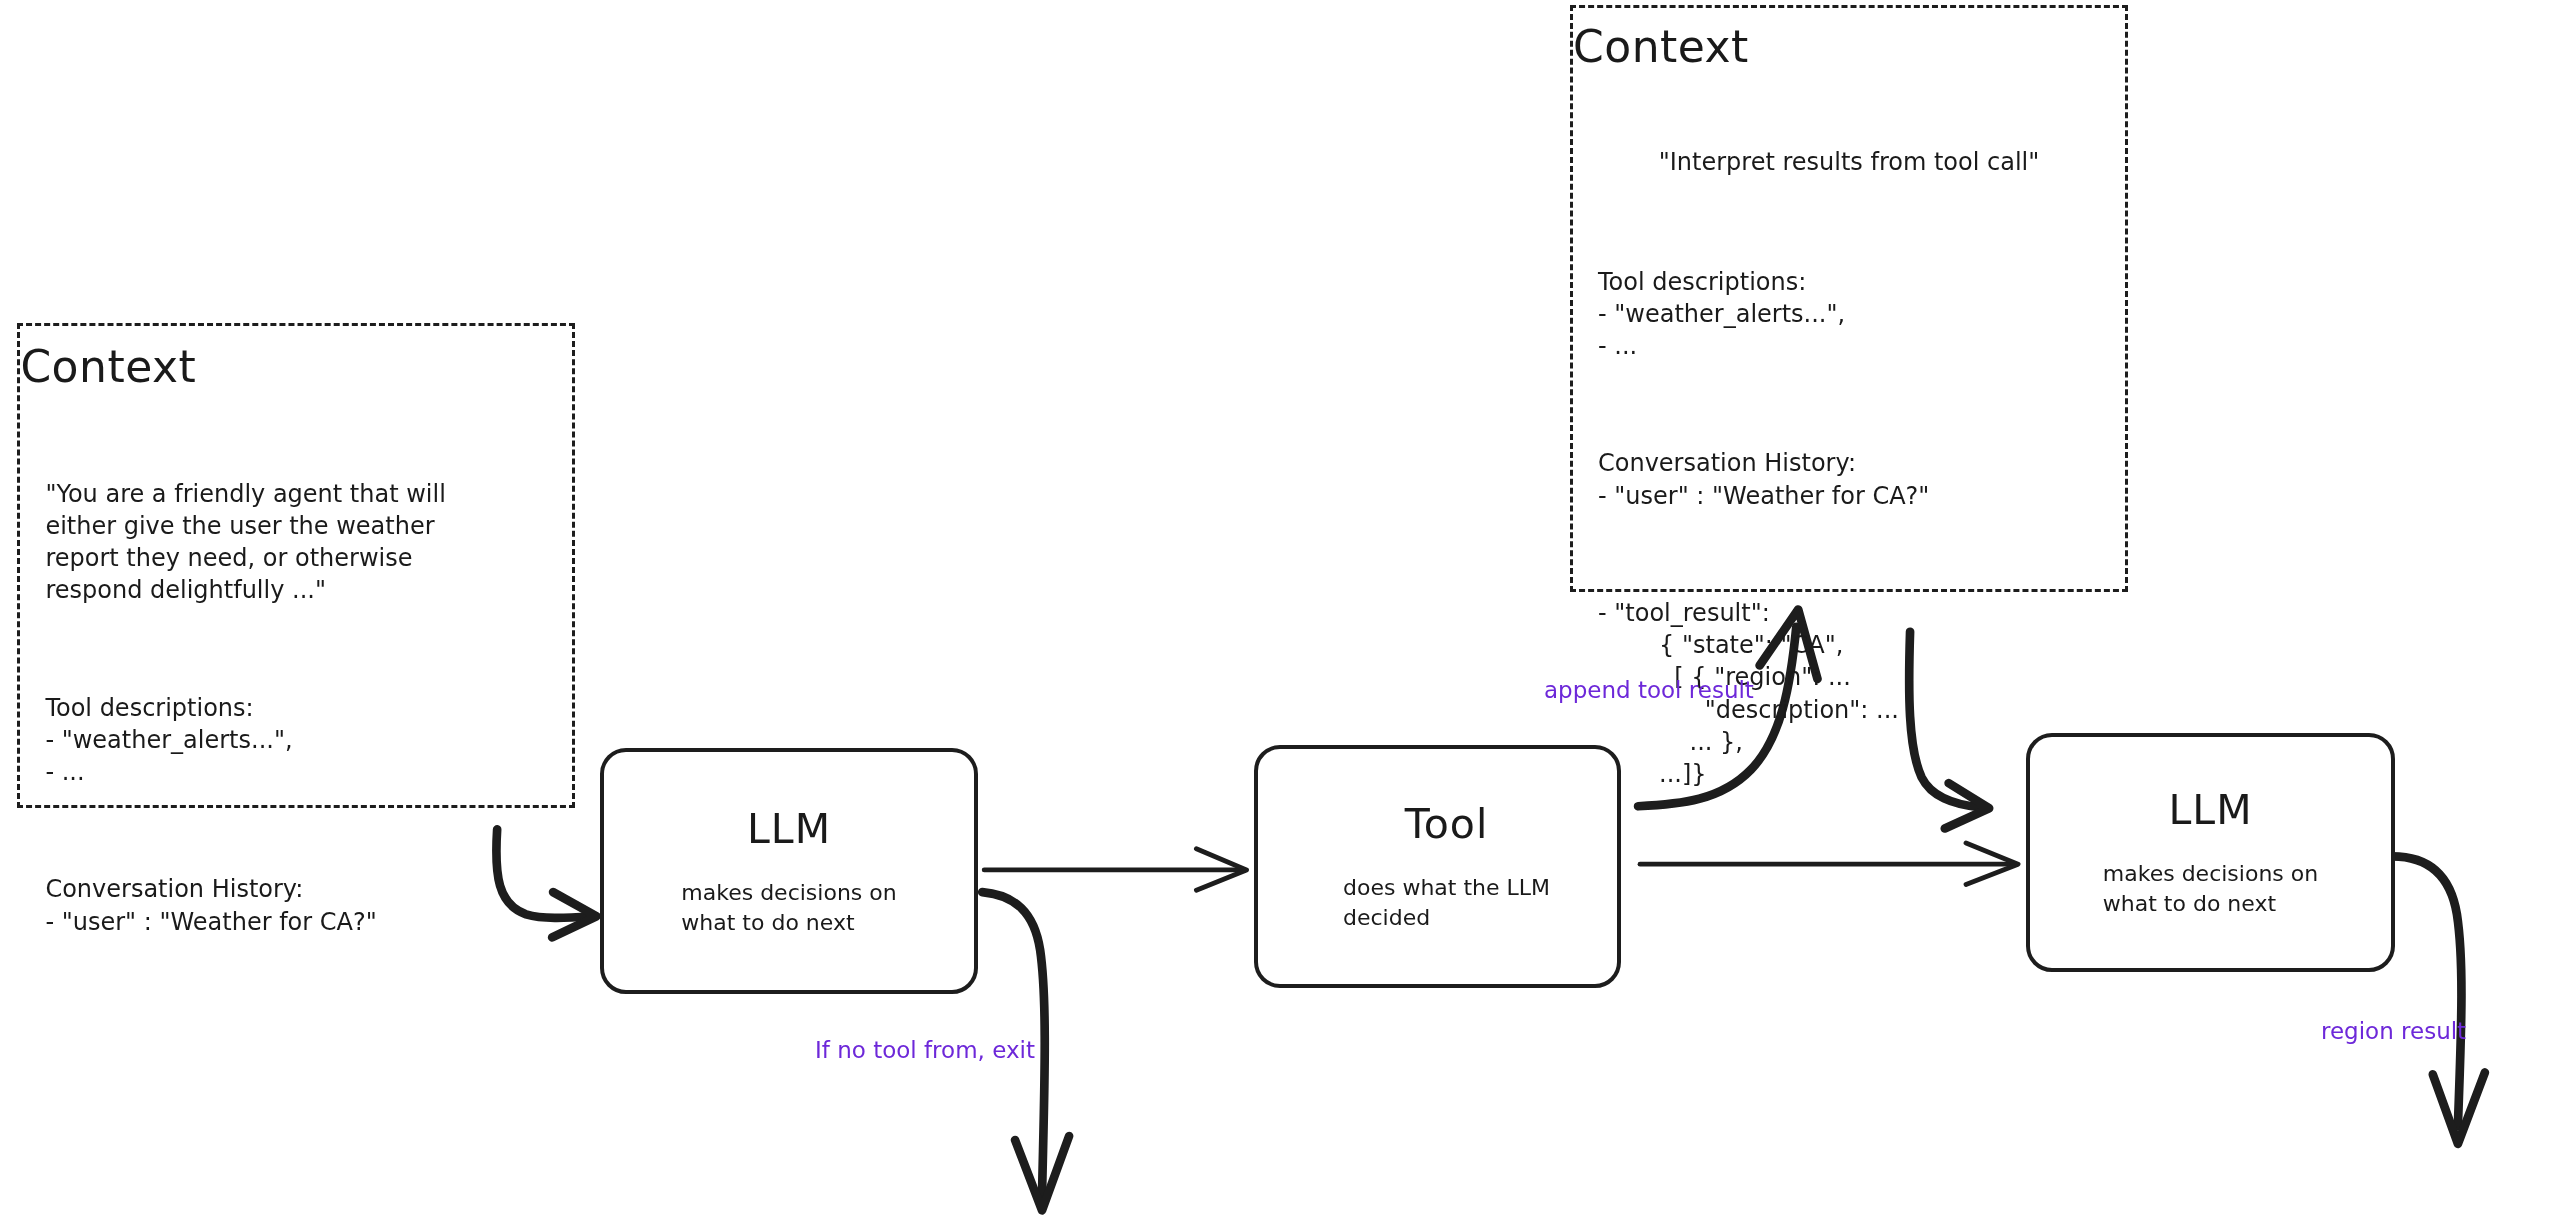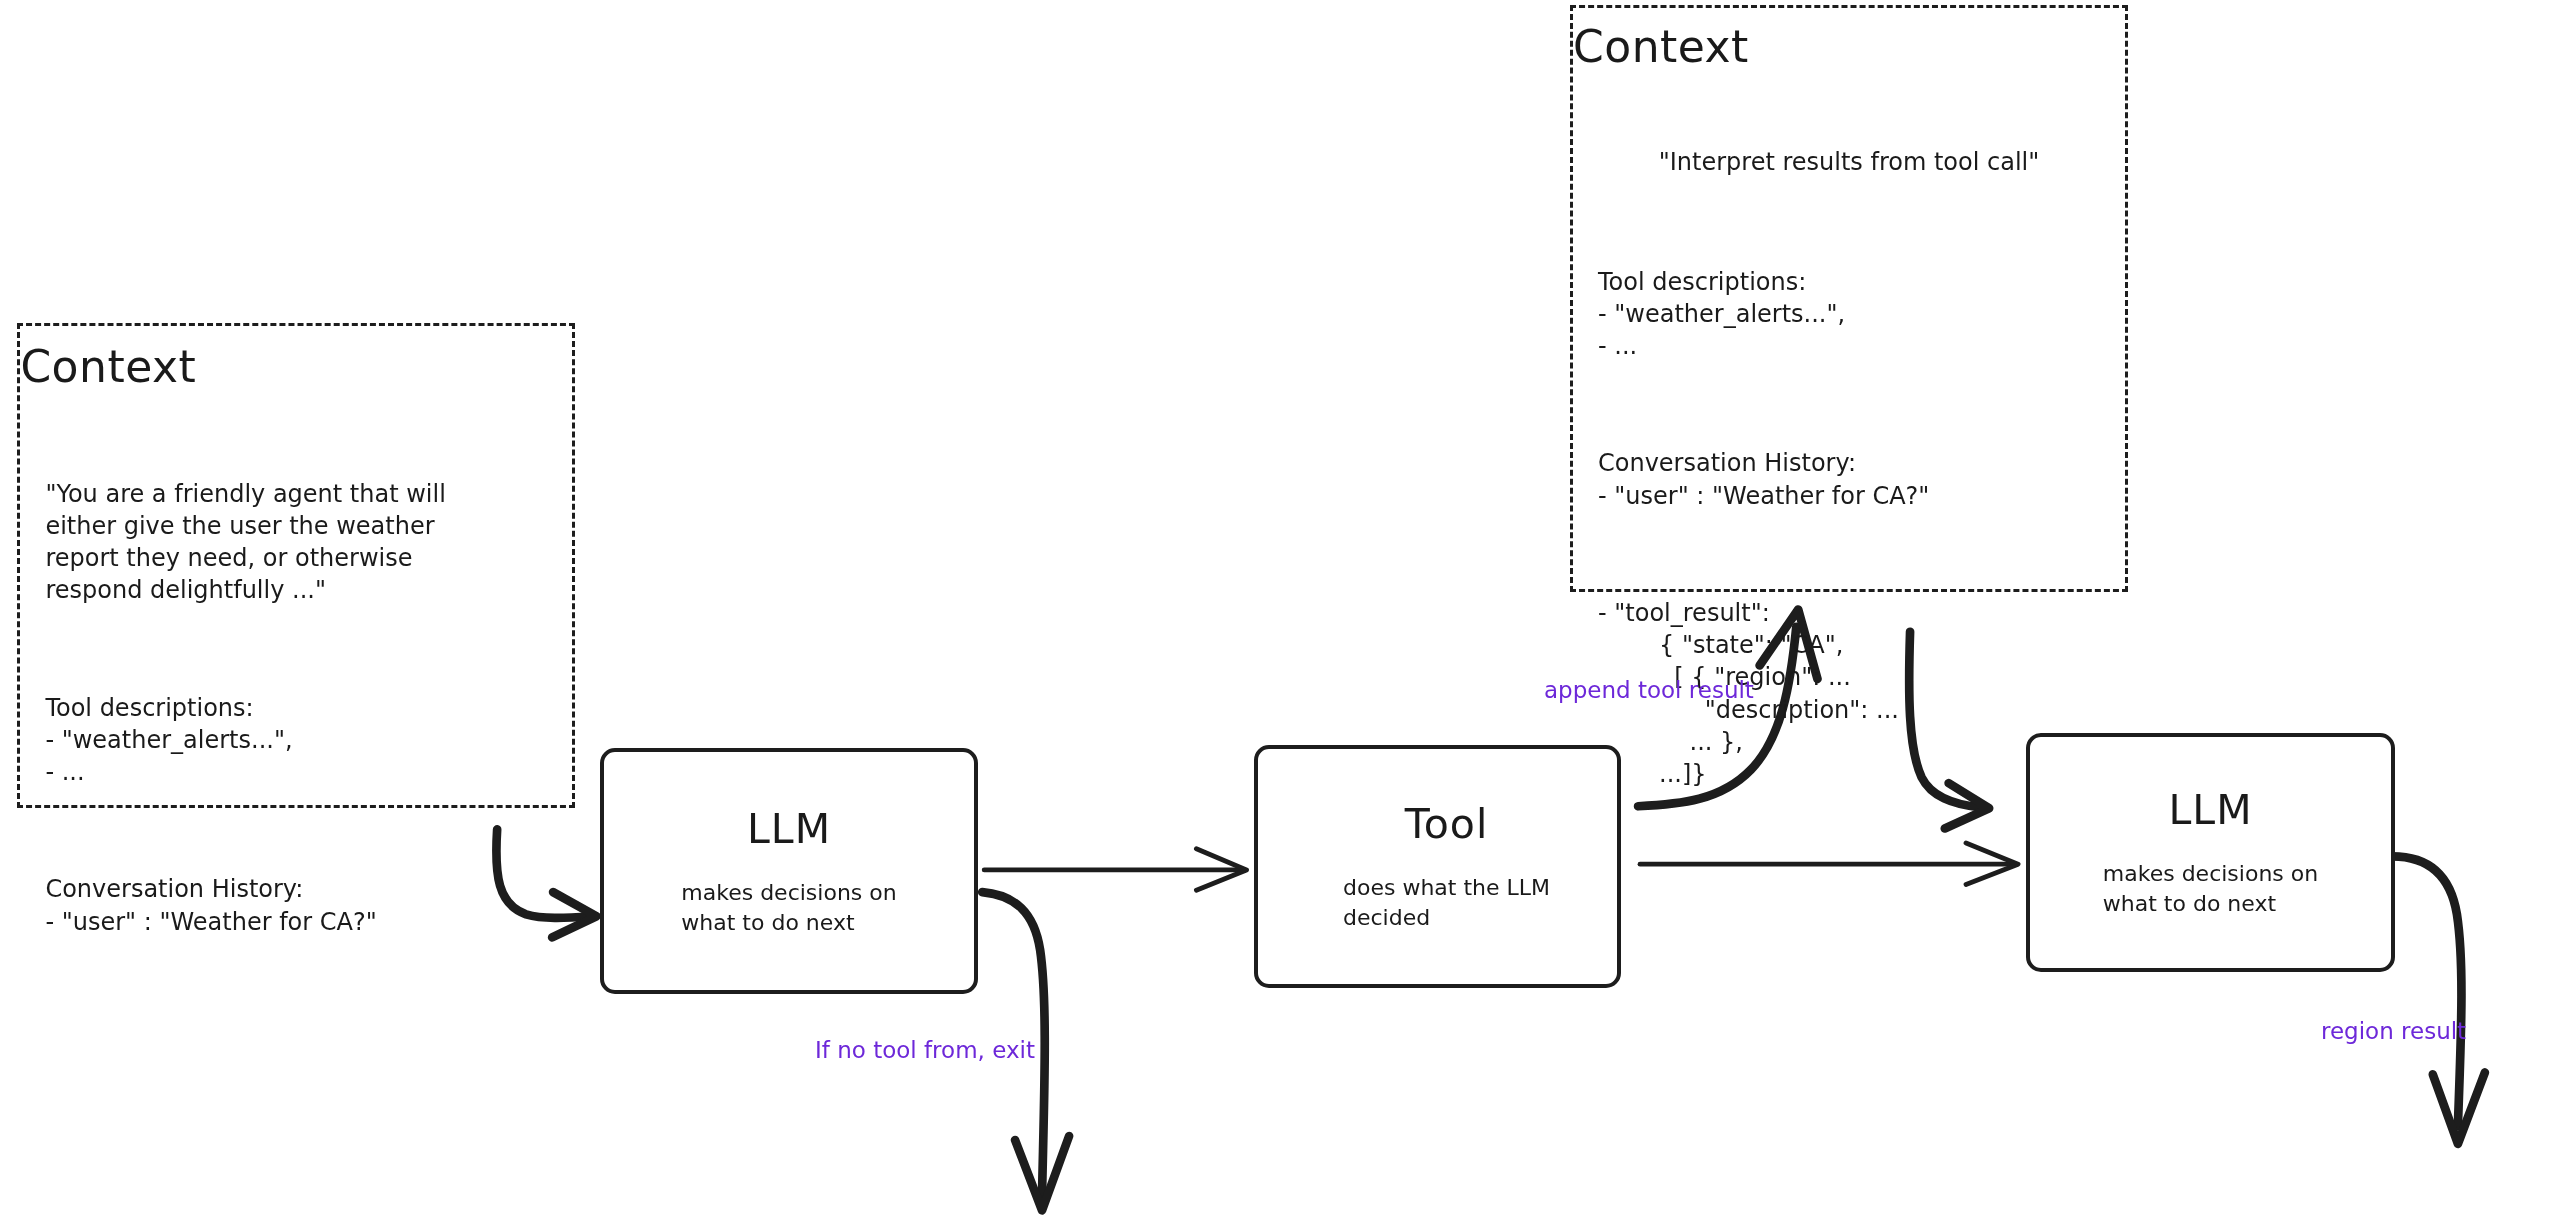--- a/index.html
+++ b/index.html
@@ -63,21 +63,21 @@
   }
   #context-right .ctx-title { margin: 13.5px 0 9.6px 0; }
   #context-right .ctx-body { padding: 0 25px; }
   #context-right .ctx-lead { text-align: center; margin-bottom: 23px; }
 
   
   .node {
     position: absolute;
     box-sizing: border-box;
     border: 4.8px solid #1d1d1d;
-    border-radius: 15px;
+    border-radius: 26px;
     background: #ffffff;
     display: flex;
     flex-direction: column;
     align-items: center;
     justify-content: center;
     text-align: center;
   }
   .node-title {
     font-size: 41px;
     letter-spacing: 1px;

